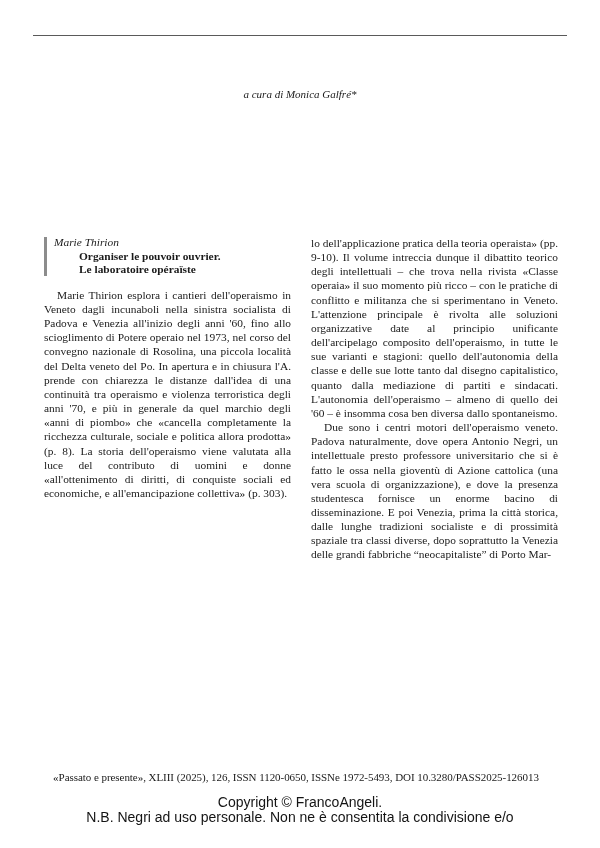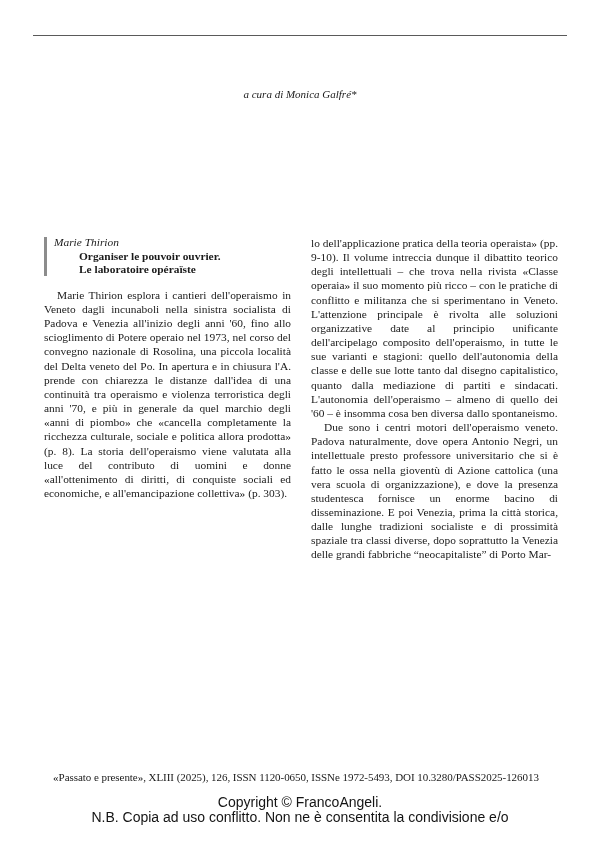--- a/index.html
+++ b/index.html
@@ -181,16 +181,16 @@
       <p>Due sono i centri motori dell'operaismo veneto. Padova naturalmente, dove opera Antonio Negri, un intellettuale presto professore universitario che si è fatto le ossa nella gioventù di Azione cattolica (una vera scuola di organizzazione), e dove la presenza studentesca fornisce un enorme bacino di disseminazione. E poi Venezia, prima la città storica, dalle lunghe tradizioni socialiste e di prossimità spaziale tra classi diverse, dopo soprattutto la Venezia delle grandi fabbriche “neocapitaliste” di Porto Mar-</p>
     </div>
 
   </div>
 
 
   <div class="journal-line">«Passato e presente», XLIII (2025), 126, ISSN 1120-0650, ISSNe 1972-5493, DOI 10.3280/PASS2025-126013</div>
 
   <div class="copyright">
     <div>Copyright © FrancoAngeli.</div>
-    <div>N.B. Copia ad uso conflitto. Non ne è consentita la condivisione e/o</div>
+    <div>N.B. Negri ad uso personale. Non ne è consentita la condivisione e/o</div>
   </div>
 
 </div>
 
 </body></html>

